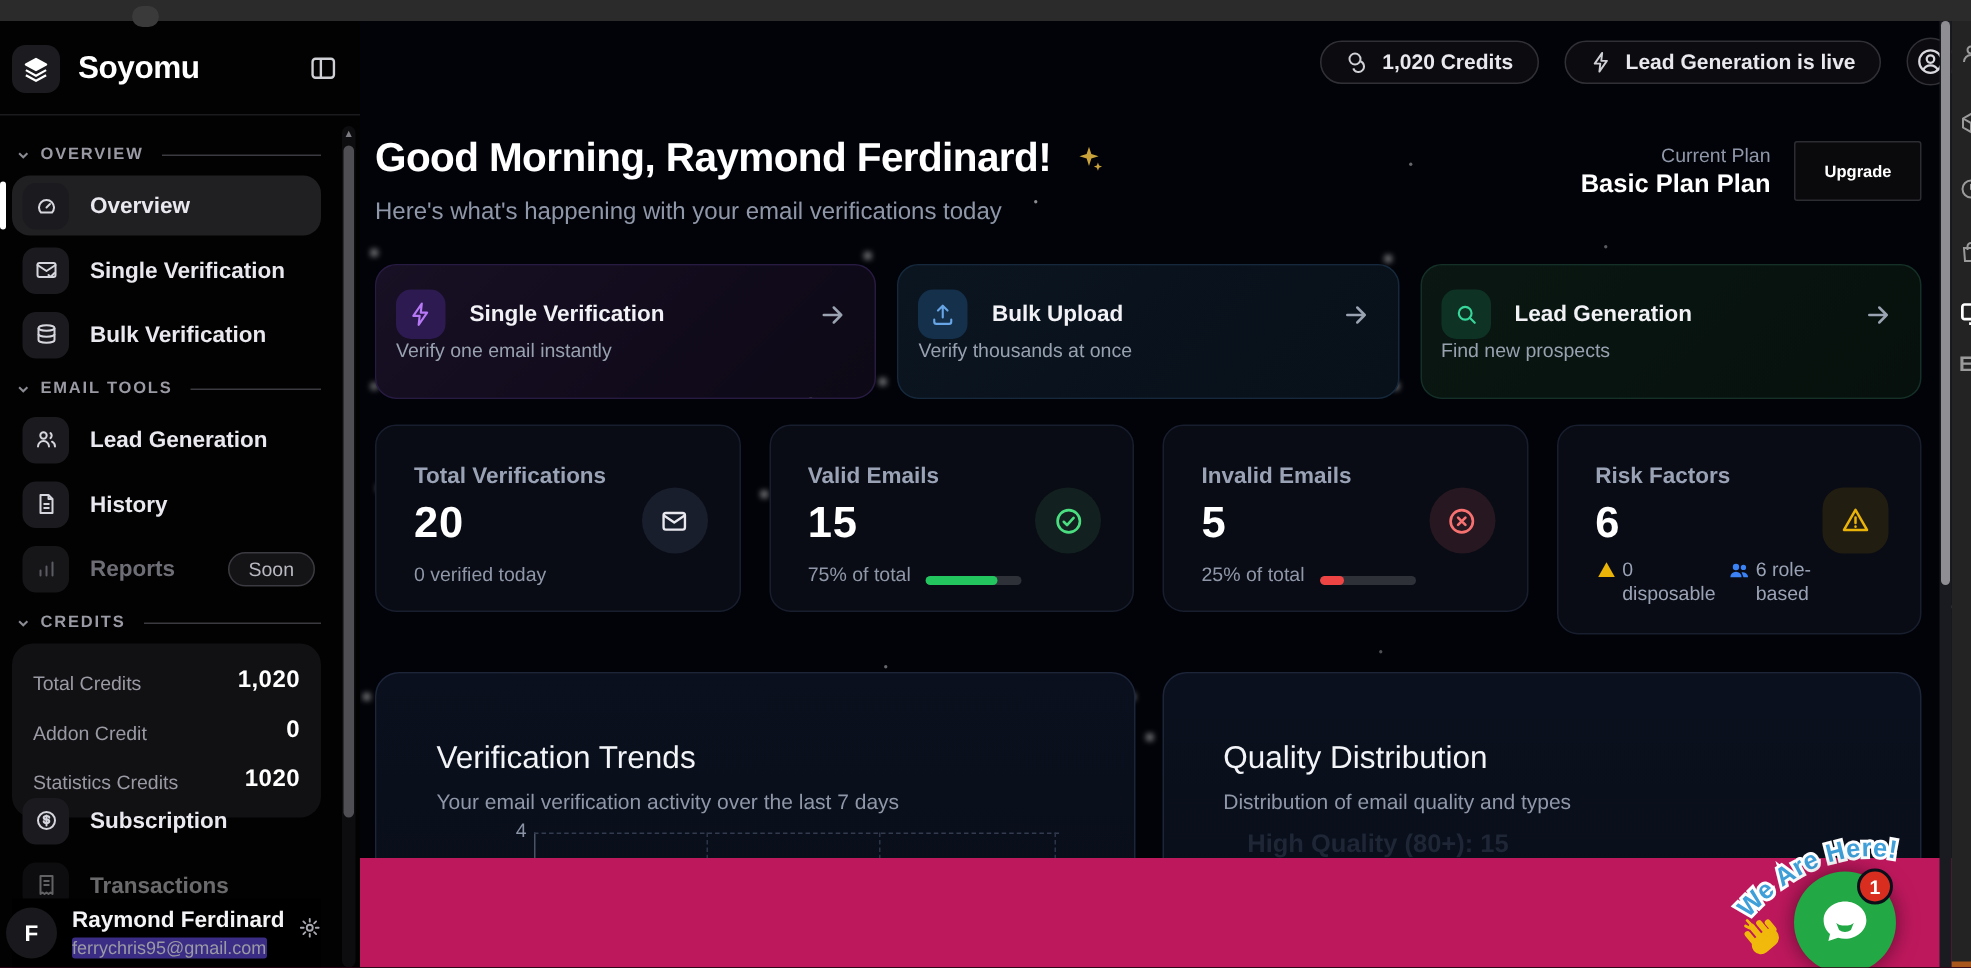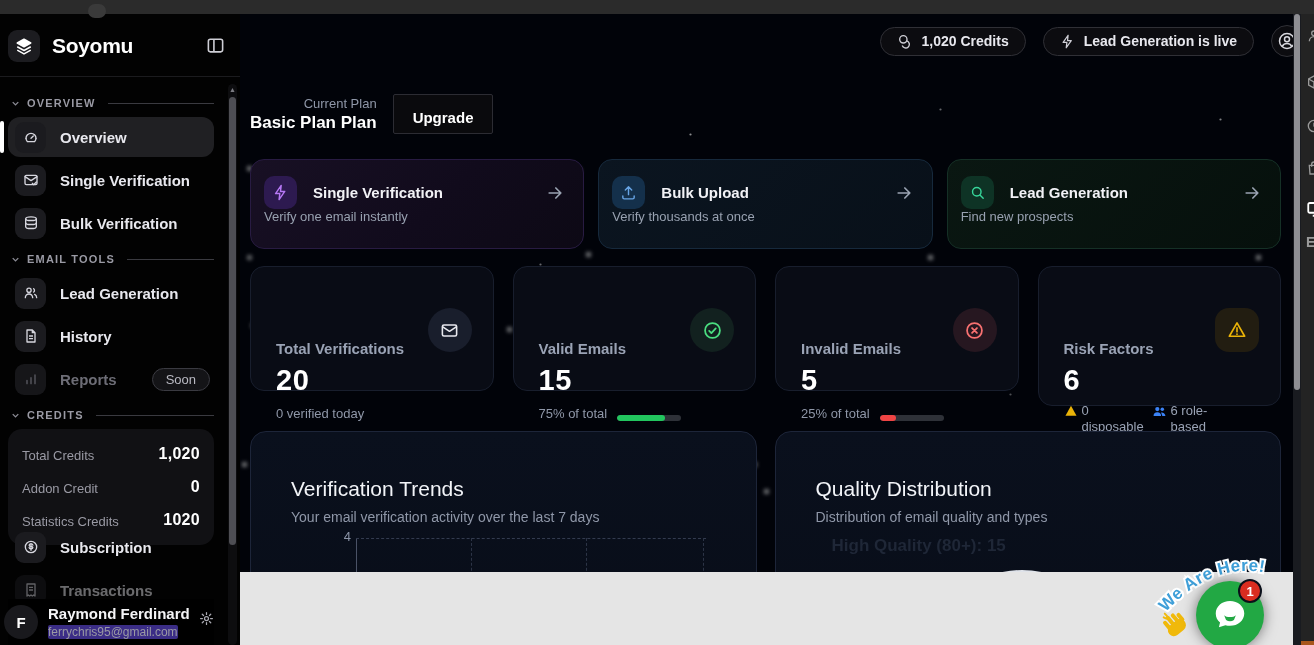--- a/index.html
+++ b/index.html
@@ -1,18 +1,18 @@
 <!DOCTYPE html>
 <html><head>
 <meta charset="utf-8">
 <style>
   * { margin:0; padding:0; box-sizing:border-box; }
   html,body { background:#000; }
   body { font-family:"Liberation Sans", sans-serif; }
-  .page { position:relative; width:1314px; height:645px; overflow:hidden; background:#e5e5e5; }
+  .page { position:relative; width:1314px; height:645px; overflow:hidden; background:#be185d; }
 
   
   .topbar { position:absolute; left:0; top:0; width:1314px; height:14px; background:#2b2b2b; z-index:50; }
   .topbar-notch { position:absolute; left:88px; top:4px; width:18px; height:14px; border-radius:8px; background:#3a3a3a; }
 
   
   .app { position:absolute; left:0; top:14px; width:1314px; height:631px; display:flex; }
 
   
   .sidebar { position:relative; width:240px; height:631px; background:#020202; flex:none; z-index:10; }
@@ -89,21 +89,21 @@
 
   .content { position:absolute; inset:0; padding:76px 33px 0 10px; }
   .greet-row { display:flex; justify-content:space-between; align-items:flex-start; }
   .greet-title { display:flex; align-items:center; gap:14px; font-size:27px; font-weight:800; color:#fff; letter-spacing:-0.4px; }
   .sparkle { color:#caa43b; display:flex; }
   .greet-sub { margin-top:12px; font-size:16px; color:#8f97a8; }
   .plan-wrap { display:flex; align-items:center; gap:16px; margin-top:4px; }
   .plan-text { text-align:right; }
   .plan-label { font-size:13px; color:#8f97a8; }
   .plan-name { font-size:17px; font-weight:800; color:#fff; margin-top:2px; }
-  .upgrade-btn { height:40px; padding:14px 19px; border-radius:2px; background:#0a0a0d; border:1px solid #2c2c33; color:#fff; font-size:15px; font-weight:700; cursor:pointer; font-family:inherit; }
+  .upgrade-btn { height:40px; padding:14px 19px; border-radius:2px; background:#0a0a0d; border:1px solid #2c2c33; color:#fff; font-size:11px; font-weight:700; cursor:pointer; font-family:inherit; }
 
   
   .actions-row { display:flex; gap:14px; margin-top:25px; }
   .action-card { position:relative; flex:1; height:90px; border-radius:14px; padding:16px 18px 0 13px; cursor:pointer; }
   .action-card .top { display:flex; align-items:center; gap:16px; }
   .a-icon { width:33px; height:33px; border-radius:10px; display:flex; align-items:center; justify-content:center; flex:none; }
   .a-title { font-size:15px; font-weight:700; color:#f2f2f6; }
   .a-arrow { margin-left:auto; color:#9aa3b2; display:flex; }
   .a-desc { font-size:13px; color:#98a1b0; }
   .ac-purple { background:linear-gradient(135deg,#181024 0%,#110b1c 55%,#0d0915 100%); border:1px solid #281b42; }
@@ -113,21 +113,21 @@
   .ac-green { background:linear-gradient(135deg,#0a1712 0%,#06100c 100%); border:1px solid #153026; }
   .ac-green .a-icon { background:#0e3325; color:#37d69a; }
 
   
   .stats-head { display:flex; align-items:center; gap:10px; margin-top:26px; }
   .stats-head .t-icon { color:#a863f0; display:flex; }
   .stats-head h2 { font-size:19px; font-weight:800; color:#fff; letter-spacing:-0.2px; }
   .stats-row { display:flex; gap:19px; margin-top:17px; align-items:flex-start; }
   .stat-card { position:relative; flex:1; height:125px; background:#090c15; border:1px solid #181e2d; border-radius:14px; padding:25px 22px 0 25px; }
   .stat-card.tall { height:140px; }
-  .s-title { font-size:15px; font-weight:600; color:#9aa3b5;margin-top:48px; }
+  .s-title { font-size:15px; font-weight:600; color:#9aa3b5; }
   .s-value { font-size:29px; font-weight:800; color:#fff; margin-top:7px; letter-spacing:0.5px; }
   .s-icon { position:absolute; right:21px; top:41px; width:44px; height:44px; border-radius:50%; display:flex; align-items:center; justify-content:center; }
   .s-icon.neutral { background:#191e2c; color:#e8e8ee; }
   .s-icon.green  { background:#12211f; color:#4ade80; }
   .s-icon.red    { background:#261720; color:#f87171; }
   .s-icon.amber  { background:#221d11; border-radius:14px; color:#eab308; }
   .s-subrow { display:flex; align-items:flex-end; gap:10px; margin-top:9px; }
   .s-sub { font-size:13px; color:#8f97a8; }
   .pbar { width:64px; height:6px; border-radius:3px; background:#2e3138; overflow:hidden; }
   .pfill { height:100%; border-radius:3px; }
@@ -377,20 +377,32 @@
               <circle cx="12" cy="12" r="9"></circle>
               <circle cx="12" cy="10" r="3"></circle>
               <path d="M6.3 18.5a6.5 6.5 0 0 1 11.4 0"></path>
             </svg>
         </div>
       </div>
 
       <div class="content">
 
         <div class="greet-row">
+          <div>
+            <div class="greet-title">
+              <span>Good Morning, Raymond Ferdinard!</span>
+              <span class="sparkle">
+                <svg width="22" height="22" viewBox="0 0 24 24" fill="currentColor">
+                    <path d="M12 3l1.7 5.3L19 10l-5.3 1.7L12 17l-1.7-5.3L5 10l5.3-1.7z"></path>
+                    <path d="M18.5 14.5l.8 2.2 2.2.8-2.2.8-.8 2.2-.8-2.2-2.2-.8 2.2-.8z"></path>
+                  </svg>
+              </span>
+            </div>
+            <div class="greet-sub">Here's what's happening with your email verifications today</div>
+          </div>
           <div class="plan-wrap">
             <div class="plan-text">
               <div class="plan-label">Current Plan</div>
               <div class="plan-name">Basic Plan Plan</div>
             </div>
             <button class="upgrade-btn">Upgrade</button>
           </div>
         </div>
 
         <div class="actions-row">

